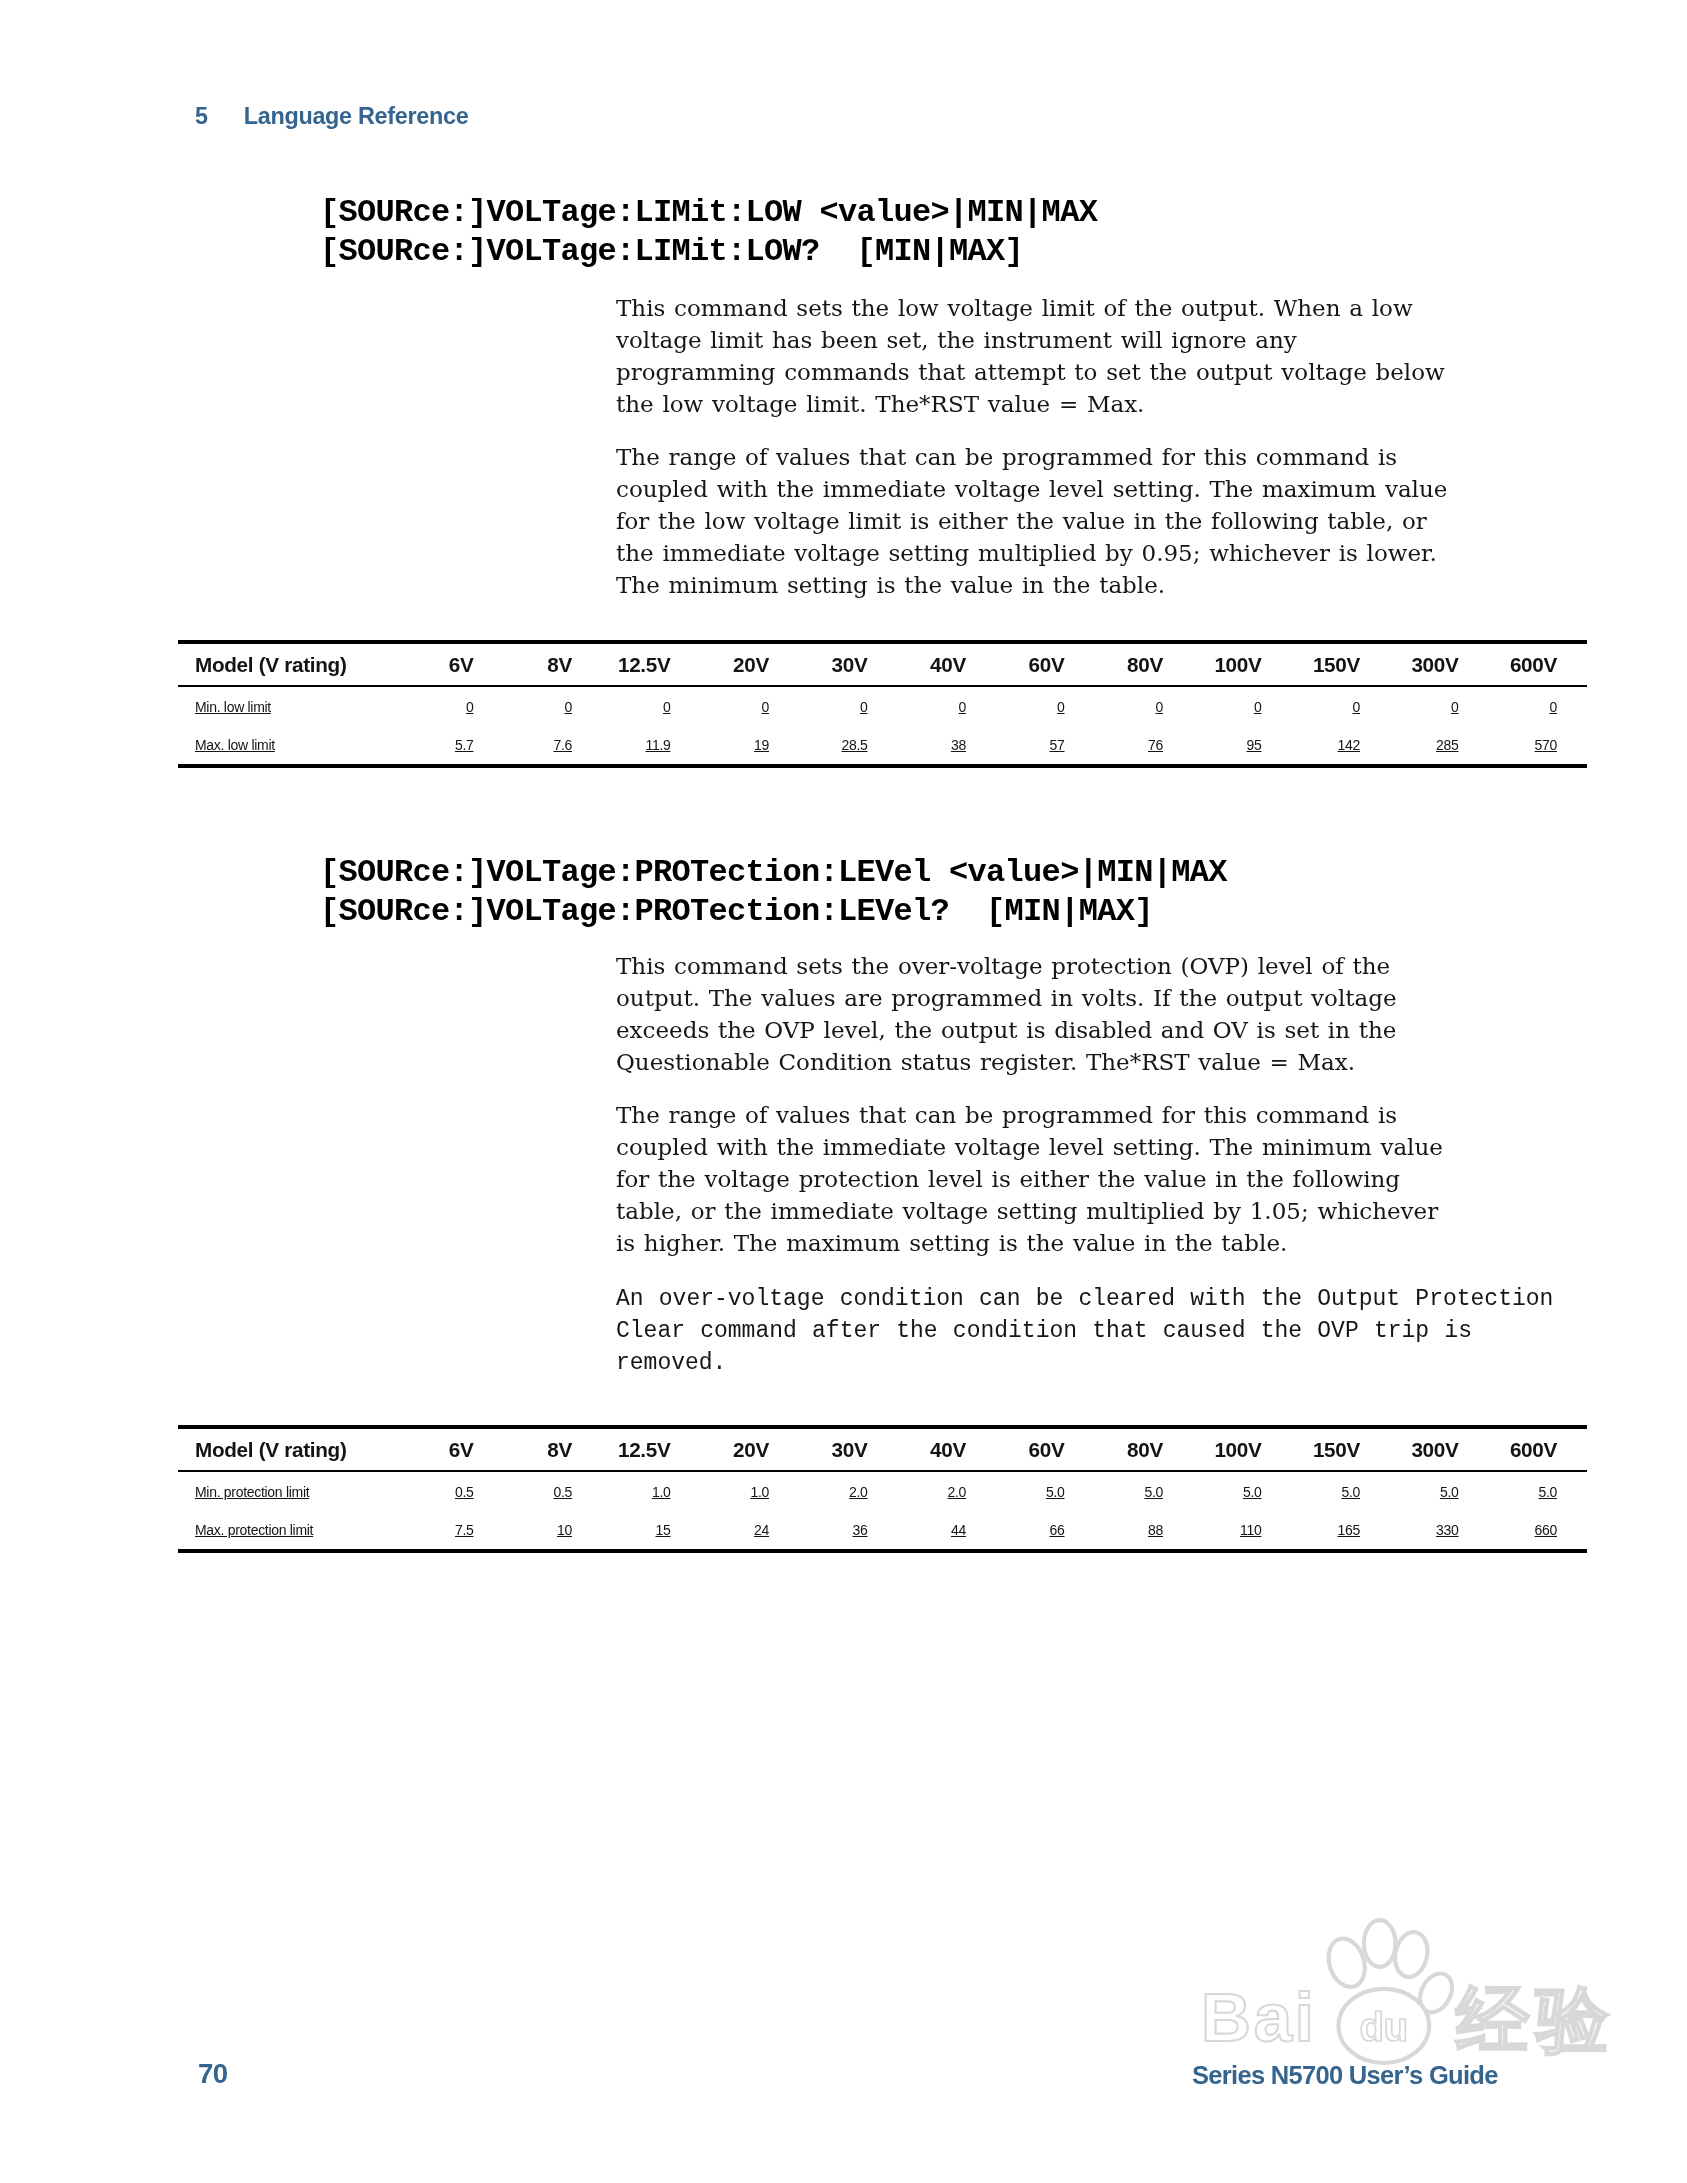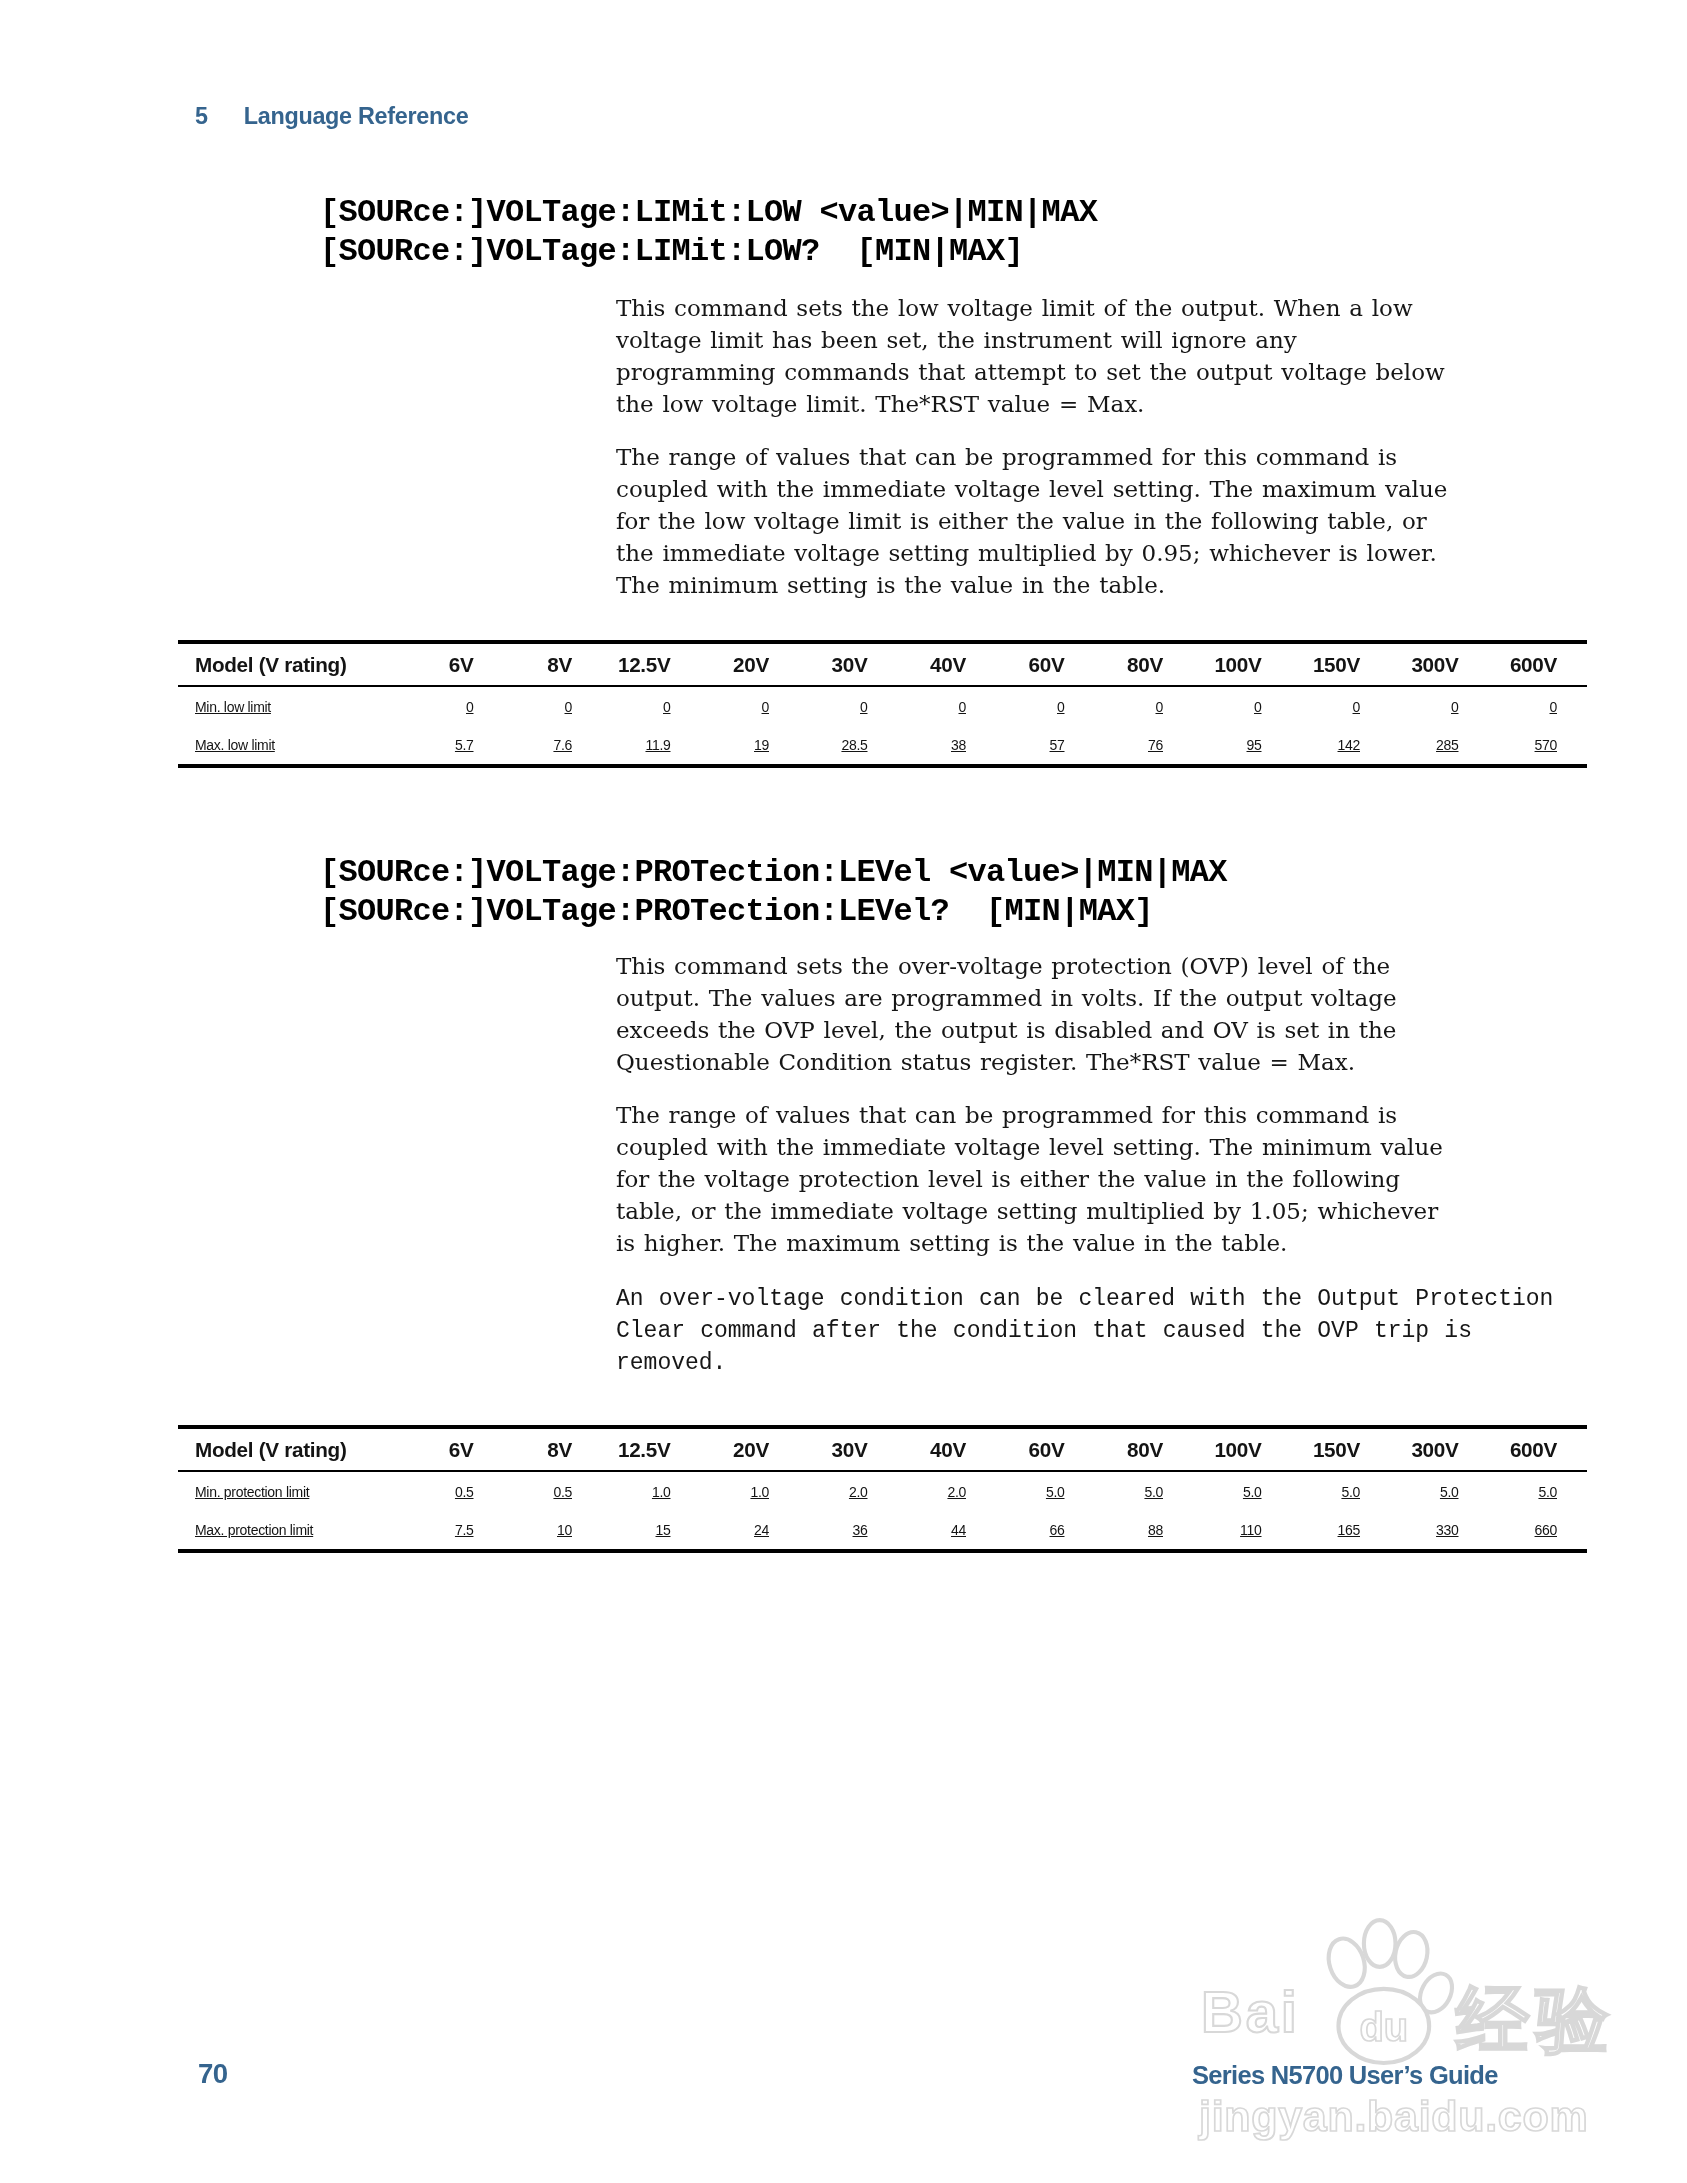--- a/index.html
+++ b/index.html
@@ -89,21 +89,21 @@
   
   .watermark { position:absolute; left:0; top:0; width:1687px; height:2183px; z-index:1; }
   .wm-text {
     position:absolute;
     font-weight:bold;
     color:#ffffff;
     -webkit-text-stroke:2.1px #d8d8d8;
     text-stroke:2.1px #d8d8d8;
     line-height:1;
   }
-  .wm-bai    { left:1201px; top:1983px; font-size:58px; letter-spacing:2.8px;text-align:right; }
+  .wm-bai    { left:1201px; top:1983px; font-size:69px; letter-spacing:2.8px;text-align:right; }
   .wm-suffix { left:1456px; top:1983px; font-size:73px; letter-spacing:6.9px; }
   .wm-url    { left:1199px; top:2095px; font-size:43px;  letter-spacing:0.7px;
                -webkit-text-stroke:1.7px #d8d8d8; }
   .wm-paw    { position:absolute; left:1311px; top:1917px; }
 </style>
 </head>
 <body>
 
 <div class="page">
 
@@ -113,21 +113,20 @@
       <g fill="#ffffff" stroke="#d8d8d8" stroke-width="6">
         <ellipse cx="52" cy="66" rx="25" ry="36" transform="rotate(-18 52 66)"></ellipse>
         <ellipse cx="100" cy="38" rx="23" ry="34"></ellipse>
         <ellipse cx="146" cy="54" rx="23" ry="33" transform="rotate(12 146 54)"></ellipse>
         <ellipse cx="182" cy="110" rx="21" ry="30" transform="rotate(28 182 110)"></ellipse>
         <ellipse cx="106" cy="158" rx="66" ry="54"></ellipse>
       </g>
       <text x="106" y="180" text-anchor="middle" font-family="Liberation Sans, sans-serif" font-weight="bold" font-size="58" fill="#ffffff" stroke="#d8d8d8" stroke-width="2.5">du</text>
     </svg>
     <div class="wm-text wm-suffix">经验</div>
-    <div class="wm-text wm-url">jingyan.baidu.com</div>
   </div>
 
   <div class="chapter-header">
     <span>5</span>
     <span>Language Reference</span>
   </div>
 
   <div class="cmd" id="cmd1">[SOURce:]VOLTage:LIMit:LOW &lt;value&gt;|MIN|MAX
 [SOURce:]VOLTage:LIMit:LOW?  [MIN|MAX]</div>
 

